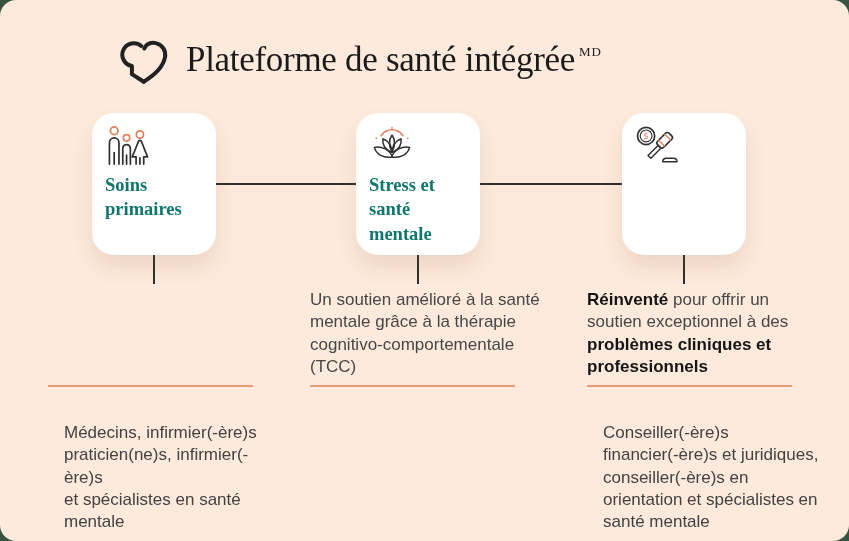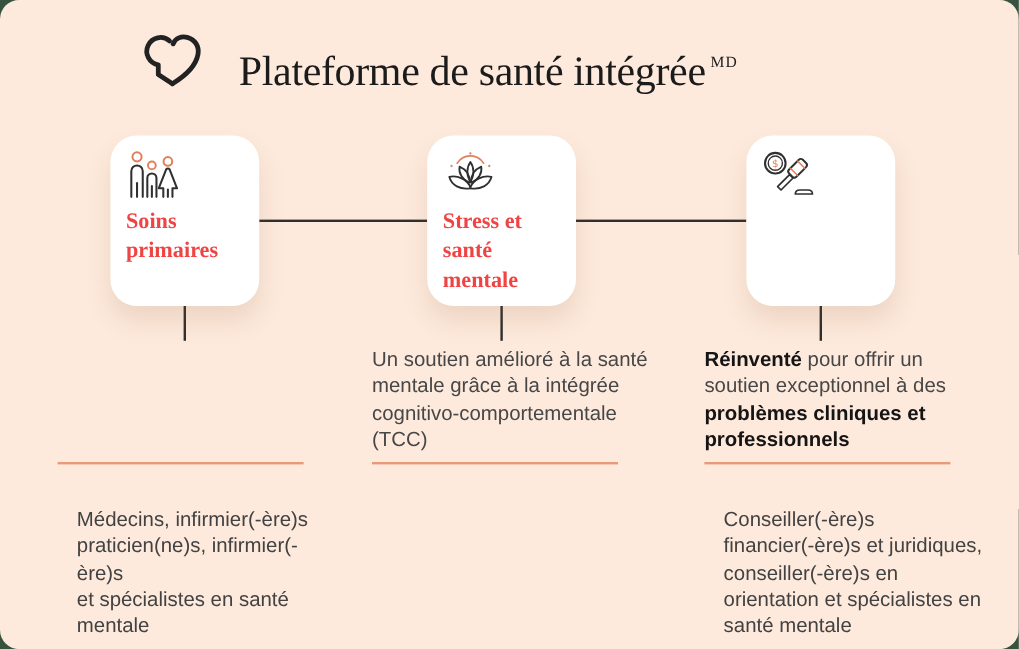--- a/index.html
+++ b/index.html
@@ -12,21 +12,21 @@
     position:relative;
     width:849px; height:541px;
     background:#fdeadc;
     border-radius:16px;
     overflow:hidden;
   }
 
   
   .header {
     position:absolute; left:117px; top:26px;
-    display:flex; align-items:flex-start; gap:30px;
+    display:flex; align-items:flex-end; gap:17px;
   }
   .logo svg { display:block; }
   .title {
     font-family:"Liberation Serif", serif;
     font-size:35px; color:#1b1b1b;
     letter-spacing:-0.3px; white-space:nowrap;
     line-height:52px;
   }
   .tm {
     font-family:"Liberation Serif", serif;
@@ -48,21 +48,21 @@
     box-shadow:0 12px 20px rgba(150,95,60,.15);
     padding:12px 8px 0 13px; box-sizing:border-box;
   }
   .card.c1 { left:92px; } .card.c2 { left:356px; } .card.c3 { left:622px; }
   .card-icon svg { display:block; }
   .card-title {
     margin-top:8px;
     font-family:"Liberation Serif", serif;
     font-weight:600;
     font-size:18.5px; line-height:1.32;
-    color:#ef4444; white-space:pre-line;
+    color:#0f766e; white-space:pre-line;
   }
 
   
   .col { position:absolute; top:289px; width:252px; height:240px; }
   .col.col1 { left:48px; } .col.col2 { left:310px; } .col.col3 { left:587px; }
   .intro {
     margin:0; font-size:17px; line-height:1.31;
     color:#474747; white-space:pre-line;
   }
   .intro strong { color:#151515; font-weight:700; }
@@ -154,21 +154,21 @@
   <div class="col col1">
     <div class="divider"></div>
     <p class="providers">Médecins, infirmier(-ère)s
 praticien(ne)s, infirmier(-ère)s
 et spécialistes en santé
 mentale</p>
   </div>
 
   <div class="col col2">
     <p class="intro"><span>Un soutien amélioré à la santé
-mentale grâce à la intégrée
+mentale grâce à la thérapie
 cognitivo-comportementale
 (TCC)</span></p>
     <div class="divider"></div>
   </div>
 
   <div class="col col3">
     <p class="intro"><strong>Réinventé</strong><span> pour offrir un
 soutien exceptionnel à des
 </span><strong>problèmes cliniques et
 professionnels</strong></p>

